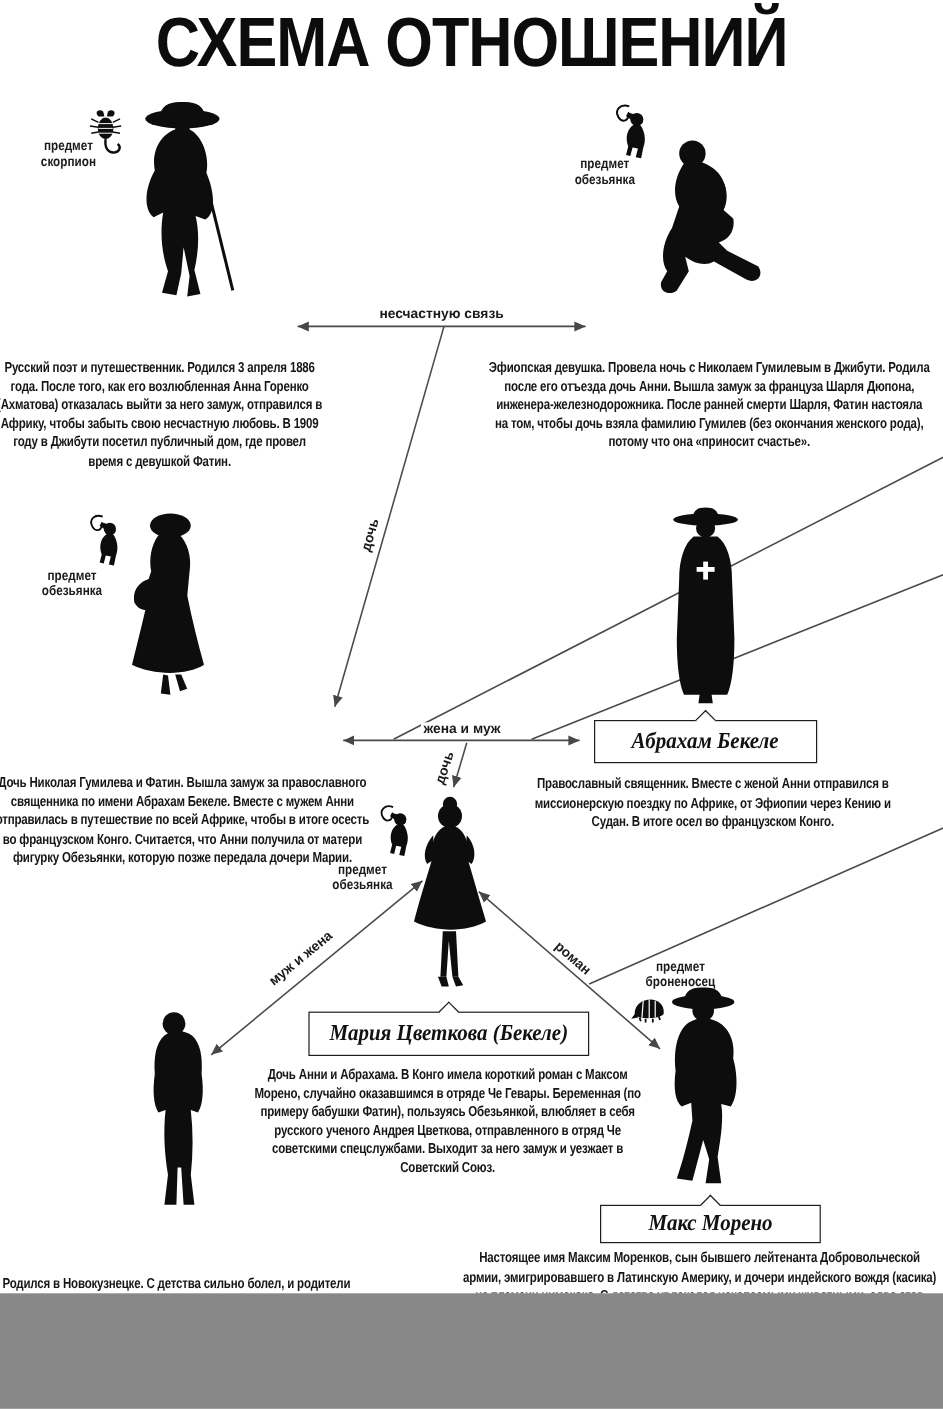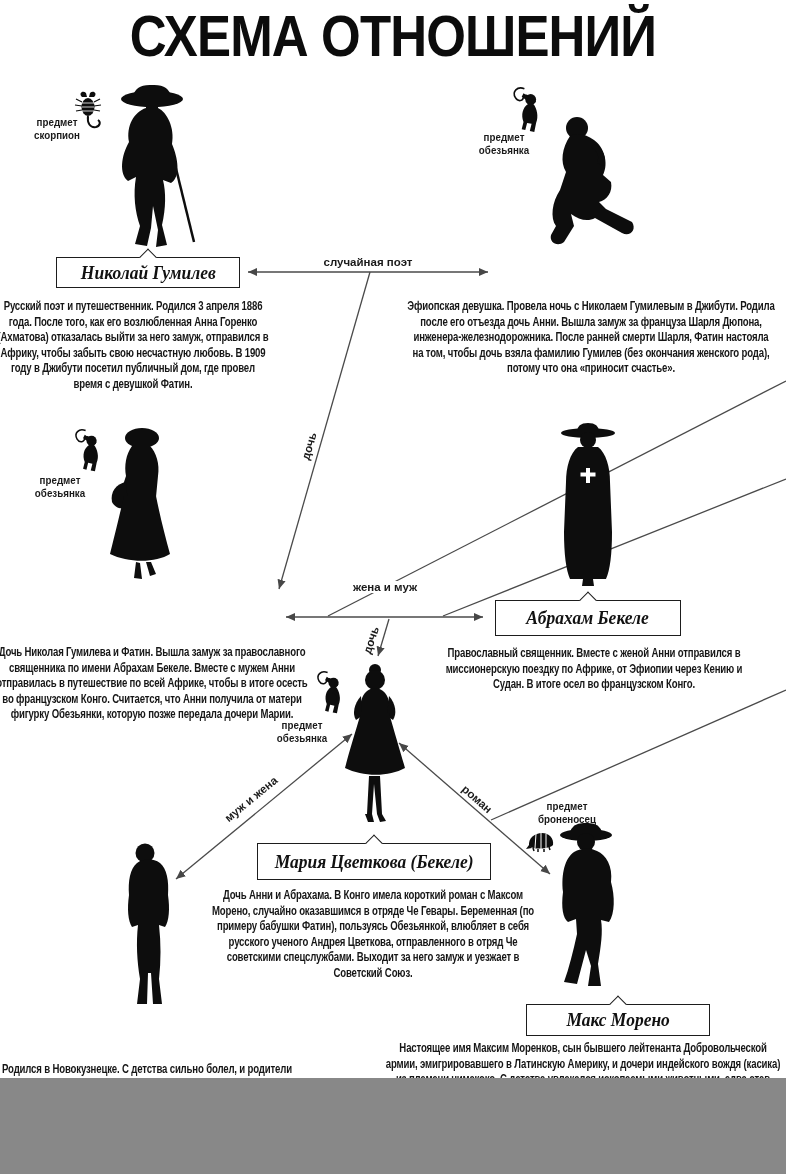--- a/index.html
+++ b/index.html
@@ -155,40 +155,36 @@
   </svg>
 
   <div class="title">СХЕМА ОТНОШЕНИЙ</div>
 
   <div class="item-label" style="left:57px;top:116px;width:54px">предмет скорпион</div>
   <div class="item-label" style="left:504px;top:131px;width:62px">предмет обезьянка</div>
   <div class="item-label" style="left:60px;top:474px;width:62px">предмет обезьянка</div>
   <div class="item-label" style="left:302px;top:719px;width:62px">предмет обезьянка</div>
   <div class="item-label" style="left:567px;top:800px;width:70px">предмет броненосец</div>
 
-  <div class="rel-label" style="left:368px;top:262px;transform:translate(-50%,-50%)">случайная поэт</div>
+  <div class="rel-label" style="left:368px;top:262px;transform:translate(-50%,-50%)">несчастную связь</div>
   <div class="rel-label" style="left:309px;top:446px;transform:translate(-50%,-50%) rotate(-74deg)">дочь</div>
-  <div class="rel-label" style="left:385px;top:587px;transform:translate(-50%,-50%)">жена и муж</div>
+  <div class="rel-label" style="left:385px;top:608px;transform:translate(-50%,-50%)">жена и муж</div>
   <div class="rel-label" style="left:371px;top:640px;transform:translate(-50%,-50%) rotate(-72deg)">дочь</div>
   <div class="rel-label nobg" style="left:251px;top:799px;transform:translate(-50%,-50%) rotate(-39.5deg)">муж и жена</div>
   <div class="rel-label nobg" style="left:477px;top:799px;transform:translate(-50%,-50%) rotate(41deg)">роман</div>
 
-  <div class="namebox" style="left:56px;top:257px;width:184px;height:31px">
-    <div class="notch"></div>
-    <span class="nm">Николай Гумилев</span>
-  </div>
   <div class="namebox" style="left:495px;top:600px;width:186px;height:36px">
     <div class="notch"></div>
     <span class="nm">Абрахам Бекеле</span>
   </div>
   <div class="namebox" style="left:257px;top:843px;width:234px;height:37px">
     <div class="notch"></div>
     <span class="nm">Мария Цветкова (Бекеле)</span>
   </div>
-  <div class="namebox" style="left:526px;top:1004px;width:184px;height:32px">
+  <div class="namebox" style="left:500px;top:1004px;width:184px;height:32px">
     <div class="notch"></div>
     <span class="nm">Макс Морено</span>
   </div>
 
   <div class="desc" style="left:-37px;top:299px;width:340px">Русский поэт и путешественник. Родился 3 апреля 1886 года. После того, как его возлюбленная Анна Горенко (Ахматова) отказалась выйти за него замуж, отправился в Африку, чтобы забыть свою несчастную любовь. В 1909 году в Джибути посетил публичный дом, где провел время с девушкой Фатин.</div>
   <div class="desc" style="left:361px;top:299px;width:460px">Эфиопская девушка. Провела ночь с Николаем Гумилевым в Джибути. Родила после его отъезда дочь Анни. Вышла замуж за француза Шарля Дюпона, инженера-железнодорожника. После ранней смерти Шарля, Фатин настояла на том, чтобы дочь взяла фамилию Гумилев (без окончания женского рода), потому что она «приносит счастье».</div>
   <div class="desc" style="left:-43px;top:645px;width:390px">Дочь Николая Гумилева и Фатин. Вышла замуж за православного священника по имени Абрахам Бекеле. Вместе с мужем Анни отправилась в путешествие по всей Африке, чтобы в итоге осесть во французском Конго. Считается, что Анни получила от матери фигурку Обезьянки, которую позже передала дочери Марии.</div>
   <div class="desc" style="left:389px;top:646px;width:410px">Православный священник. Вместе с женой Анни отправился в миссионерскую поездку по Африке, от Эфиопии через Кению и Судан. В итоге осел во французском Конго.</div>
   <div class="desc" style="left:170px;top:888px;width:406px">Дочь Анни и Абрахама. В Конго имела короткий роман с Максом Морено, случайно оказавшимся в отряде Че Гевары. Беременная (по примеру бабушки Фатин), пользуясь Обезьянкой, влюбляет в себя русского ученого Андрея Цветкова, отправленного в отряд Че советскими спецслужбами. Выходит за него замуж и уезжает в Советский Союз.</div>
   <div class="desc" style="left:-43px;top:1062px;width:380px">Родился в Новокузнецке. С детства сильно болел, и родители отвезли его к алтайскому шаману. После этого стал интересоваться магией. Поступил на биофак МГУ, где попал в поле зрения советских спецслужб. Был отправлен в Африку, в партизанский отряд Че Гевары со специальным заданием. Там влюбился в Марию Бекеле, женился на ней и вывез в Советский Союз.</div>

